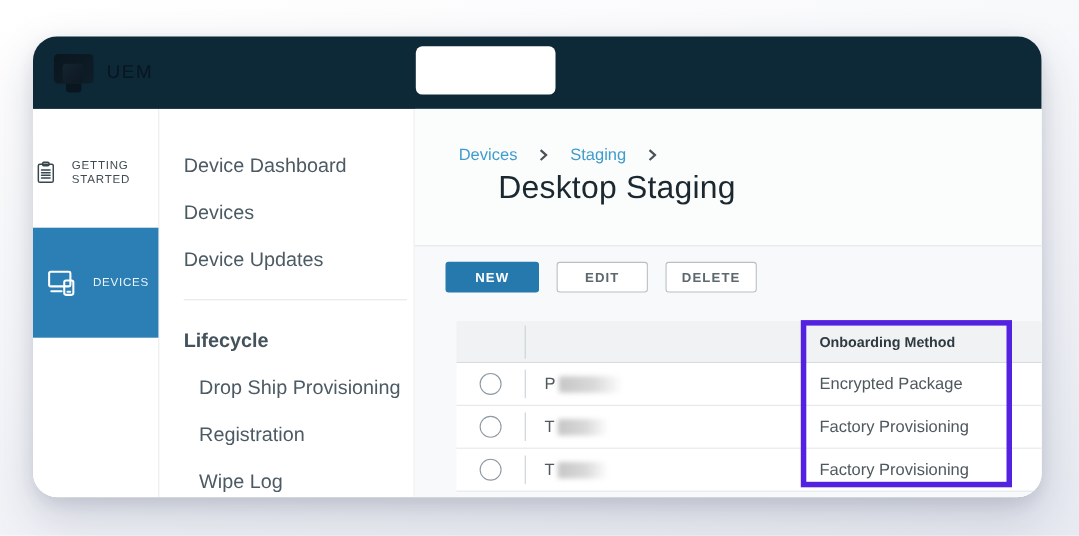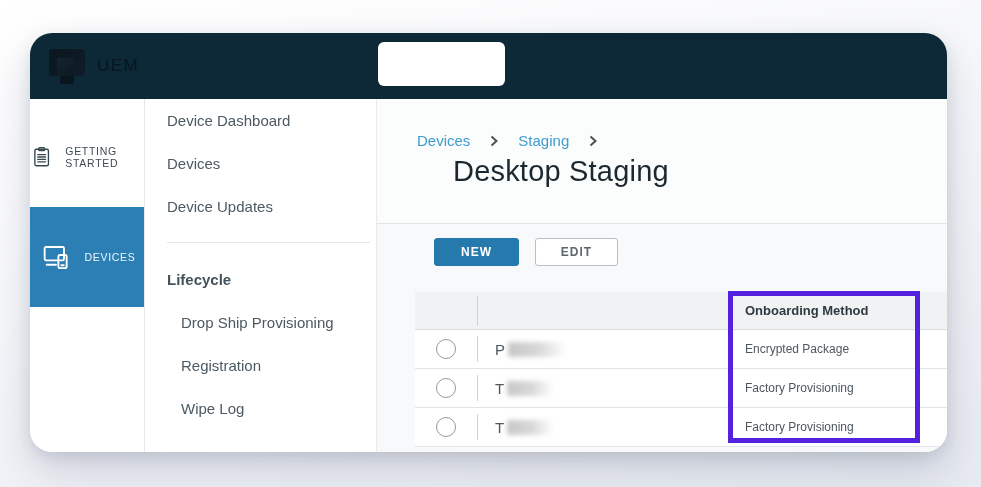--- a/index.html
+++ b/index.html
@@ -52,61 +52,61 @@
   .nav-tile .tile-label {
     font-size:10.5px; letter-spacing:.7px; color:#3e4a52; font-weight:500;
   }
   .nav-tile svg { stroke:#37474f; fill:none; stroke-width:1.4; stroke-linecap:round; stroke-linejoin:round; }
   .nav-tile.active { background:#2b7fb5; }
   .nav-tile.active .tile-label { color:#eef6fb; }
   .nav-tile.active svg { stroke:#ffffff; }
   
   .submenu {
     width:232px; background:#ffffff; border-right:1px solid #e8eaec;
-    flex-shrink:0; font-size:15px; color:#4c5a63;
+    padding-top:30px; flex-shrink:0; font-size:18px; color:#4c5a63;
   }
   .submenu-item { height:43px; display:flex; align-items:center; padding-left:22px; cursor:pointer; }
   .submenu-divider { border-top:1px solid #e4e7e9; margin:14px 6px 15px 22px; }
   .submenu-section { height:43px; display:flex; align-items:center; padding-left:22px; font-weight:700; color:#43525b; }
   .submenu-item.child { padding-left:36px; }
   
   .content { position:relative; flex:1; background:#fbfcfc; }
   .breadcrumb {
     position:absolute; top:33px; left:40px; display:flex; align-items:center; gap:20px;
     font-size:15px;
   }
   .crumb-link { color:#3f9cce; cursor:pointer; }
   .crumb-sep svg { stroke:#4a5258; fill:none; stroke-width:2; display:block; }
   .page-title {
     position:absolute; top:56px; left:40px; font-size:29px; font-weight:400;
     color:#1b2830; letter-spacing:.2px;margin-left:36px;
   }
   .content-divider { position:absolute; top:124px; left:0; right:0; border-top:1px solid #e2e5e8; }
   .content-lower { position:absolute; top:125px; left:0; right:0; bottom:0; background:#f8f9fa; }
-  .toolbar { position:absolute; top:139px; left:57px; display:flex; gap:16px; }
+  .toolbar { position:absolute; top:139px; left:28px; display:flex; gap:16px; }
   .btn {
     height:28px; border-radius:3px; font-size:12px; font-weight:700; letter-spacing:1px;
     display:flex; align-items:center; justify-content:center; cursor:pointer;
     font-family:inherit;
   }
   .btn-primary { width:85px; background:#2679ad; color:#ffffff; border:1px solid #2679ad; }
   .btn-outline { width:83px; background:#ffffff; color:#5d676e; border:1px solid #b8c0c5; }
   
   .table { position:absolute; top:193px; left:38px; right:0; }
   .trow { display:flex; height:39px; background:#ffffff; border-bottom:1px solid #e1e5e8; align-items:center; }
   .thead { height:38px; background:#f0f2f4; border-bottom:1px solid #d8dde1; }
   .cell { position:relative; height:100%; display:flex; align-items:center; }
   .c-radio  { width:62px; justify-content:center; }
   .c-name   { width:251px; padding-left:18px; }
   .c-method { width:212px; padding-left:17px; }
   .c-rest   { flex:1; }
   .vtick { position:absolute; left:0; top:50%; transform:translateY(-50%); width:1px; height:26px; background:#ccd2d6; }
   .thead .vtick { height:30px; }
   .th-label { font-size:13px; font-weight:700; color:#2e3a40; }
-  .td-text { font-size:12px; color:#4e585e; }
+  .td-text { font-size:15px; color:#4e585e; }
   .radio {
     width:20px; height:20px; border:1px solid #8f9aa3; border-radius:50%;
     background:#ffffff; cursor:pointer;
   }
   .name-prefix { font-size:15px; color:#4e585e; }
   .name-blur {
     height:15px; margin-left:3px; border-radius:2px; filter:blur(2.5px);
     background:linear-gradient(to right,#c6c6c6 0%,#d9d9d9 55%,rgba(233,233,233,0) 100%);
   }
   .blur-w58 { width:58px; } .blur-w46 { width:46px; }
@@ -186,20 +186,21 @@
               <polyline points="1.5,1.5 6.5,6 1.5,10.5"></polyline>
             </svg>
         </span>
       </div>
 
       <h1 class="page-title">Desktop Staging</h1>
 
       <div class="toolbar">
         <button class="btn btn-primary">NEW</button>
         <button class="btn btn-outline">EDIT</button>
+        <button class="btn btn-outline">DELETE</button>
       </div>
 
       <div class="table">
         <div class="trow thead">
           <div class="cell c-radio"></div>
           <div class="cell c-name">
             <span class="vtick"></span>
           </div>
           <div class="cell c-method">
             <span class="th-label">Onboarding Method</span>

